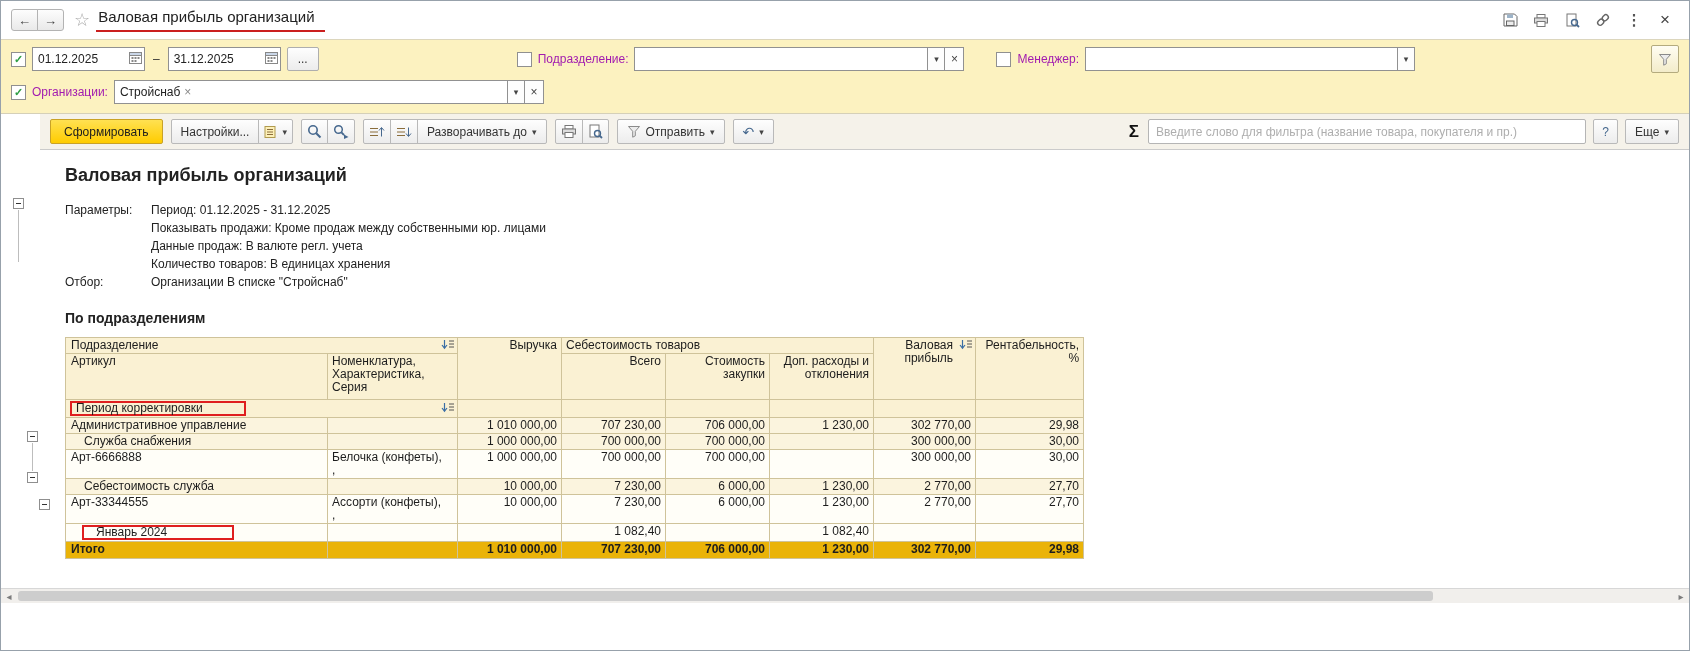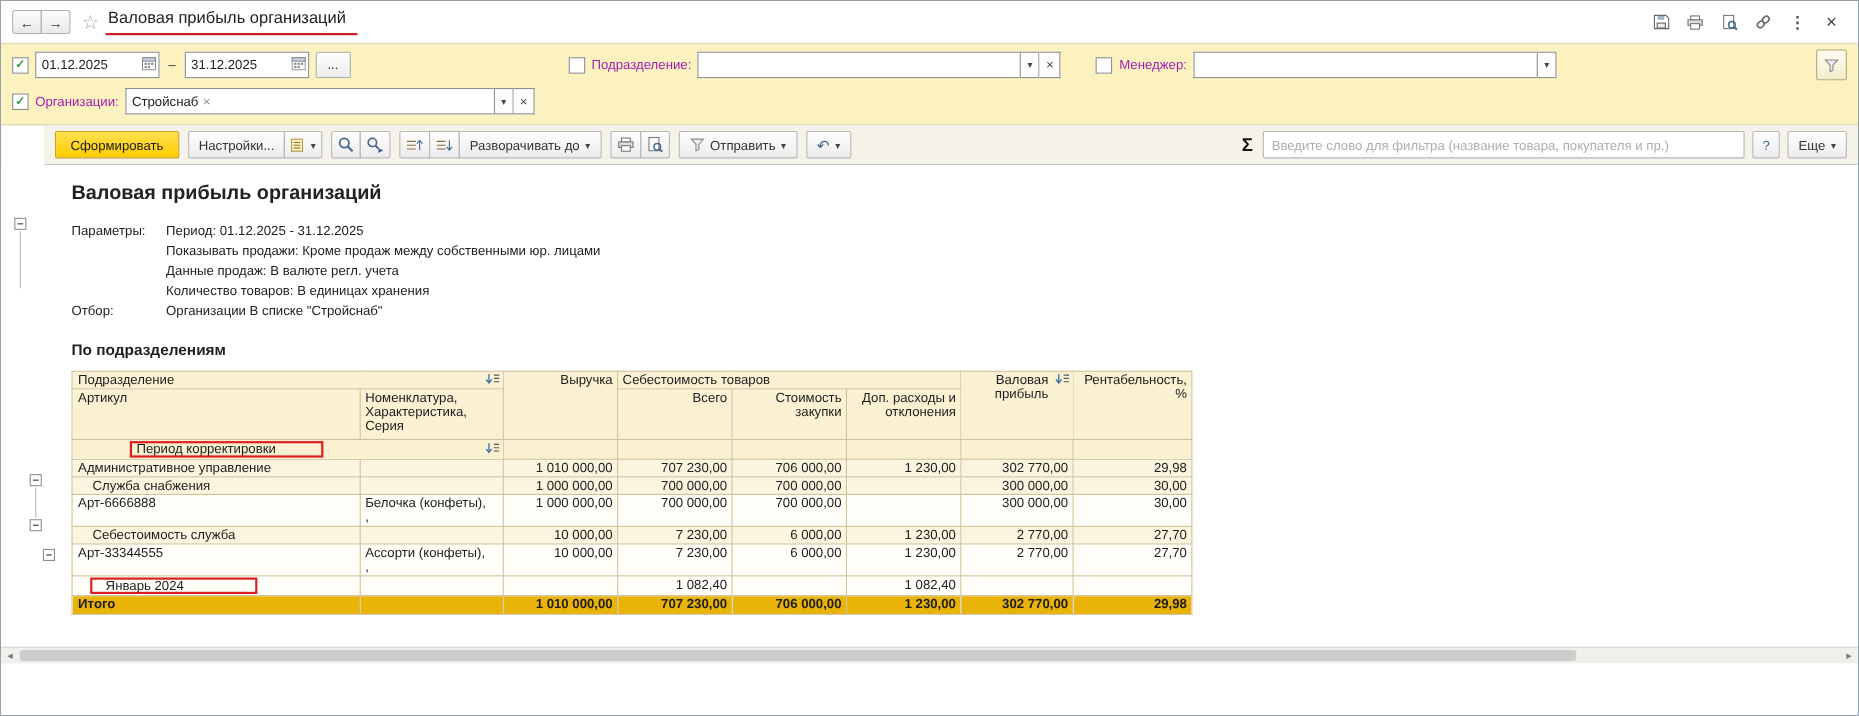--- a/index.html
+++ b/index.html
@@ -75,21 +75,21 @@
   .rep tr.d td { background:#fffef8; }
   .rep tr.tt td { background:#eab308; font-weight:bold;margin-top:48px; }
   .rep td.rel { position:relative; }
   .sortwrap { position:absolute; top:1px; right:3px; }
   .pl1 { padding-left:5px !important; }
   .pl2 { padding-left:18px !important; }
   .nom { white-space:pre-line !important; }
   .hdr-gross { padding-right:18px; }
   .hdr-margin { white-space:pre-line !important; }
   .redbox { display:inline-flex; align-items:center; border:2px solid #df1f1f; height:15px; }
-  .redbox.period { min-width:176px; padding:0 4px;margin-left:48px; }
+  .redbox.period { min-width:176px; padding:0 4px; }
   .redbox.jan { min-width:152px; margin-left:12px; padding:0 4px 0 12px; }
   .ext-line { position:absolute; bottom:-1px; border-top:1px solid #8c8c8c; height:0; }
   .ext-left { left:-66px; width:66px; }
   .ext-right { right:-608px; width:608px; }
 
   
   .tbox { position:absolute; width:11px; height:11px; border:1px solid #8f8f8f; background:#fff; cursor:pointer; }
   .tbox::after { content:""; position:absolute; left:2px; right:2px; top:4px; border-top:1px solid #333; }
   .tline { position:absolute; width:0; border-left:1px solid #bdbdbd; }
 
@@ -227,21 +227,21 @@
             <path d="M1.5 1.5 h11 l-4.2 4.8 v4.5 l-2.6 1.4 v-5.9 z" fill="#ececec" stroke="#8a8a8a"></path>
           </svg>
       </div>
     </div>
 
     <div class="frow">
       <div class="checkbox">
           <span>✓</span>
         </div>
       <span class="flabel">Организации:</span>
-      <div class="combo" style="width:372px">
+      <div class="combo" style="width:430px">
         <div class="input">
           <span class="tag">
             <span>Стройснаб</span>
             <span class="tagx">×</span>
           </span>
         </div>
         <div class="cbtn">
             <span>▾</span>
           </div>
         <div class="cbtn x">

